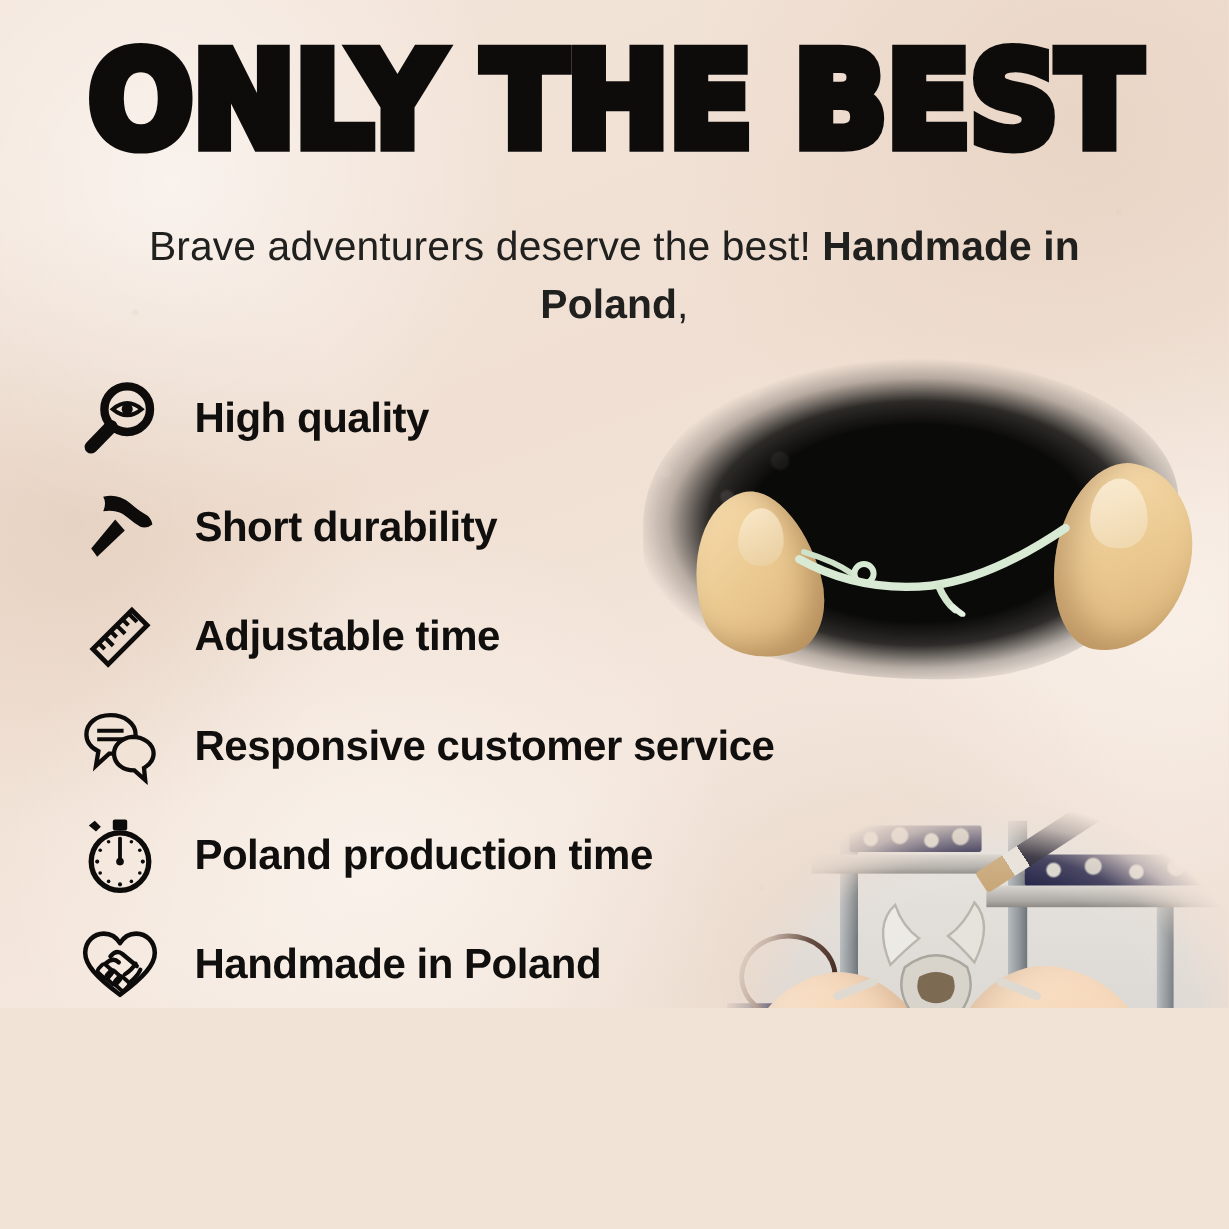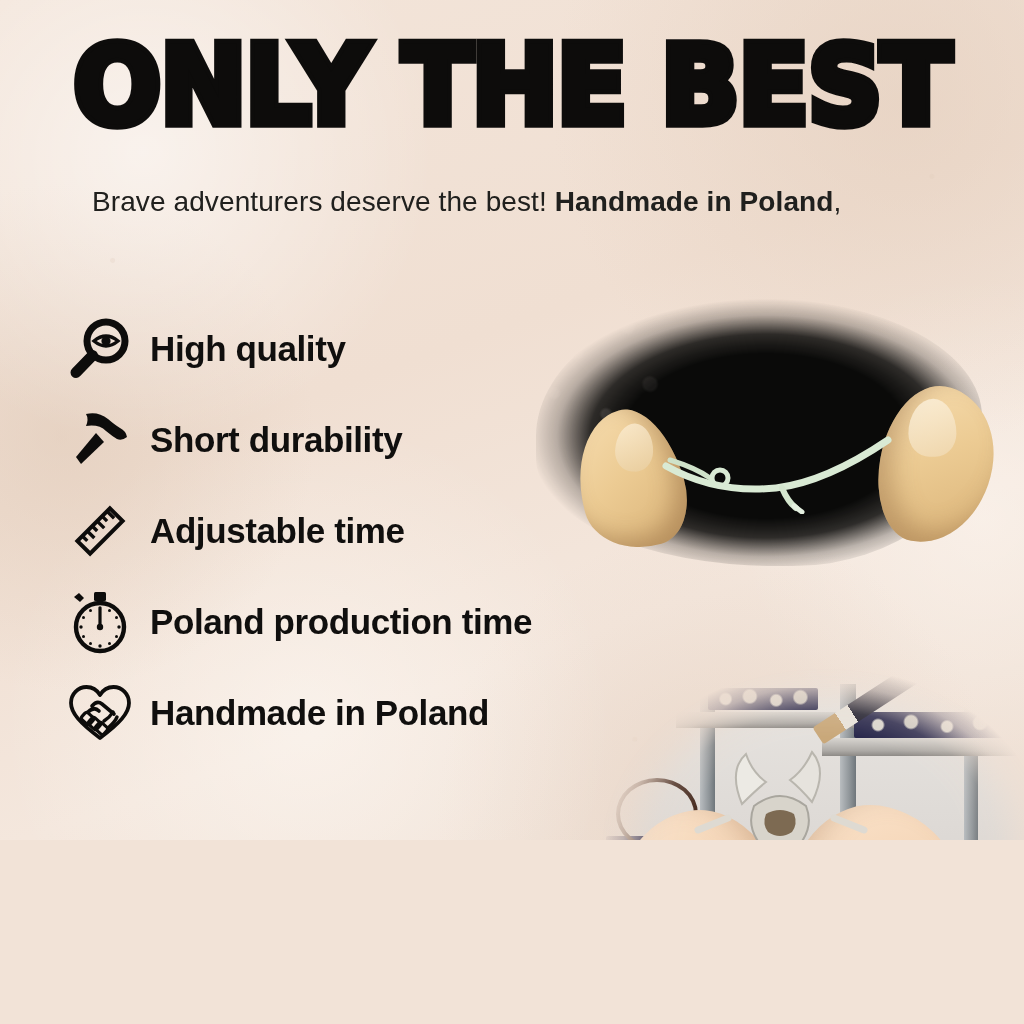--- a/index.html
+++ b/index.html
@@ -37,35 +37,35 @@
     font-family:"DejaVu Sans", sans-serif;
     font-weight:700;font-size:103px;line-height:1;
     letter-spacing:-1px;color:#0d0c0b;
     -webkit-text-stroke:9px #0d0c0b;paint-order:stroke fill;
     transform:scaleY(1.06);
   }
 
   
   .subtitle{
     position:absolute;left:50%;transform:translateX(-50%);top:182px;
-    width:840px;color:#20201e;
-    font-size:28px;line-height:1.42;letter-spacing:.1px;
+    width:840px;text-align:center;color:#20201e;
+    font-size:34px;line-height:1.42;letter-spacing:.1px;
   }
   .subtitle b{font-weight:700;}
 
   
   #features{position:absolute;left:64px;top:303px;width:700px;}
   .feat{position:relative;height:91px;display:flex;align-items:center;}
   .feat .ico{
     width:72px;height:72px;flex:0 0 72px;
     display:flex;align-items:center;justify-content:center;
   }
   .feat .ico svg{display:block;}
   .feat .lbl{
-    margin-left:14px;font-size:35px;font-weight:700;color:#100f0e;
+    margin-left:26px;font-size:35px;font-weight:700;color:#100f0e;
     letter-spacing:-.4px;white-space:nowrap;
   }
 
   
   .photo{position:absolute;overflow:hidden;}
 
   
   #photo-top{
     left:508px;top:280px;width:516px;height:312px;
     -webkit-mask-image:radial-gradient(ellipse 46% 44% at 50% 50%, #000 60%, rgba(0,0,0,.85) 74%, rgba(0,0,0,.25) 88%, transparent 100%);
@@ -209,20 +209,30 @@
         <svg width="64" height="64" viewBox="0 0 64 64">
           <g transform="rotate(-45 32 32)">
             <rect x="9" y="23" width="46" height="18" fill="none" stroke="#0d0c0b" stroke-width="4"></rect>
             <path d="M16 23 v7 M23 23 v10 M30 23 v7 M37 23 v10 M44 23 v7 M51 23 v10" stroke="#0d0c0b" stroke-width="3.4"></path>
           </g>
         </svg>
       </span>
       <span class="lbl">Adjustable time</span>
     </div>
 
+    <div class="feat">
+      <span class="ico">
+        <svg width="64" height="64" viewBox="0 0 64 64">
+          <path d="M24 6 C12 6 4 13 4 22 C4 28 8 33 14 36 L12 48 L23 38 C24 38 25 38 26 38 C38 38 45 31 45 22 C45 13 36 6 24 6 Z" fill="#f2e3d7" stroke="#0d0c0b" stroke-width="3.6"></path>
+          <path d="M13 19 h22 M13 26 h22" stroke="#0d0c0b" stroke-width="3.4"></path>
+          <path d="M42 24 C52 24 60 30 60 38 C60 43 57 47 52 50 L53 60 L44 52 C34 52 27 46 27 38 C27 31 33 25 42 24 Z" fill="#f2e3d7" stroke="#0d0c0b" stroke-width="3.6"></path>
+        </svg>
+      </span>
+      <span class="lbl">Responsive customer service</span>
+    </div>
 
     <div class="feat">
       <span class="ico">
         <svg width="64" height="64" viewBox="0 0 64 64">
           <rect x="26" y="2" width="12" height="9" rx="1.5" fill="#0d0c0b"></rect>
           <path d="M12 12 l-6 -5 l5 -4 l5 5 z" fill="#0d0c0b"></path>
           <circle cx="32" cy="37" r="24" fill="none" stroke="#0d0c0b" stroke-width="4.4"></circle>
           <g fill="#0d0c0b">
             <circle cx="32" cy="18" r="1.7"></circle>
               <circle cx="41.5" cy="20.5" r="1.5"></circle>

